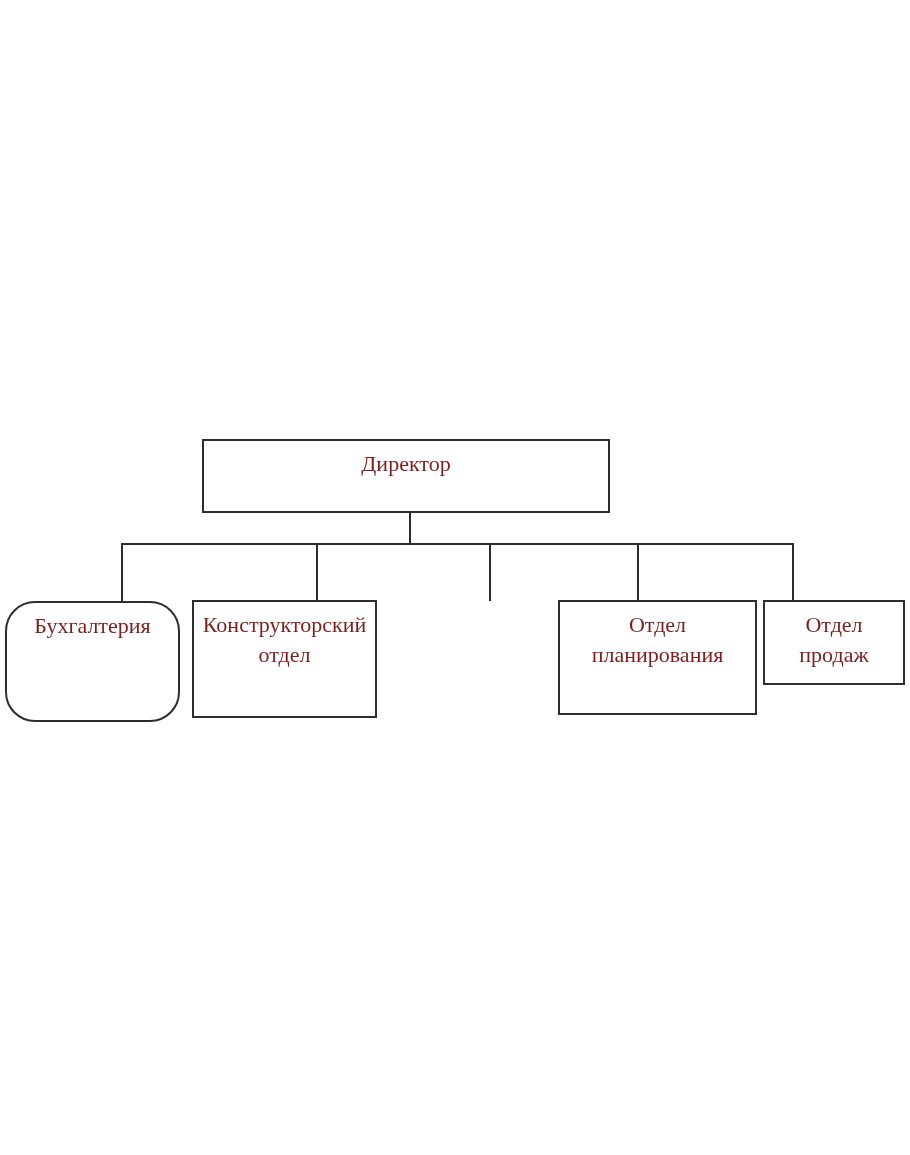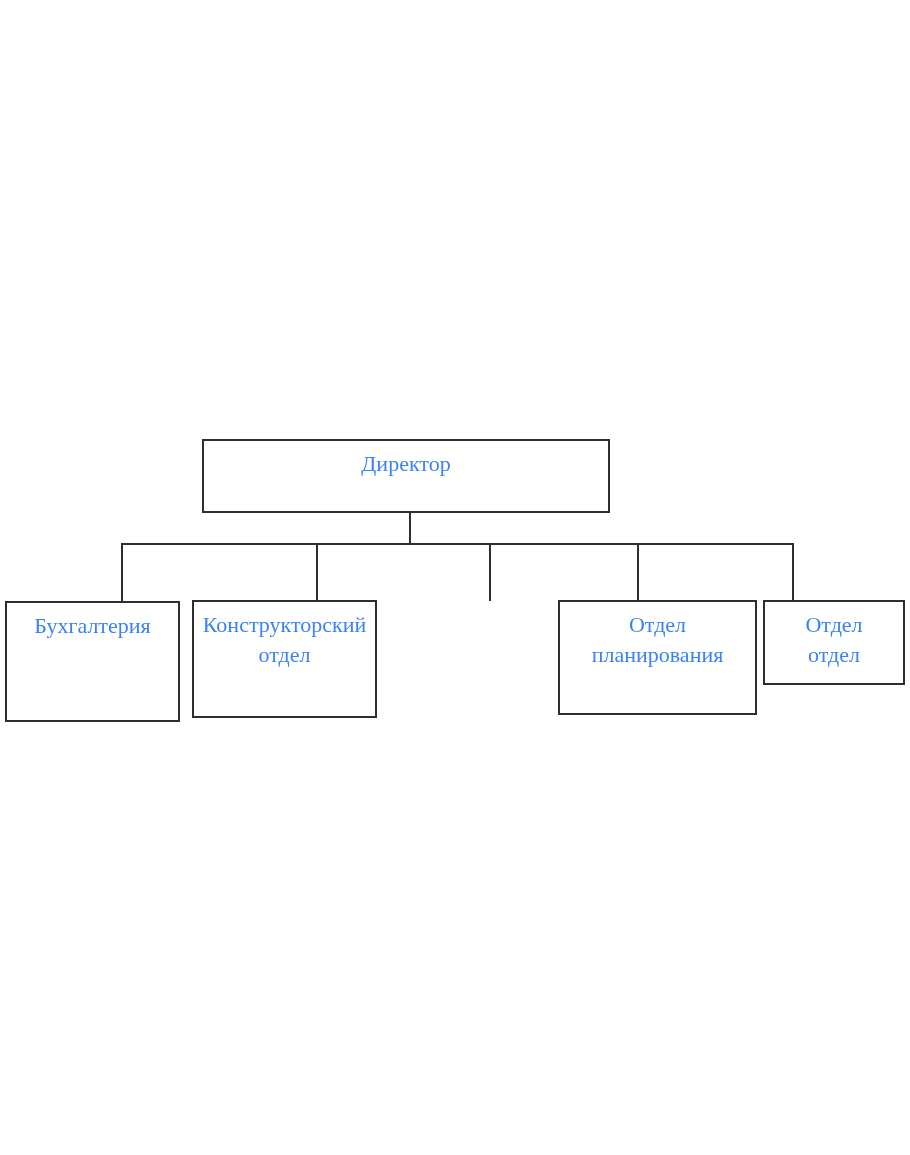--- a/index.html
+++ b/index.html
@@ -7,42 +7,42 @@
     padding: 0;
     background: #ffffff;
   }
   .canvas {
     position: relative;
     width: 910px;
     height: 1155px;
     background: #ffffff;
     overflow: hidden;
     font-family: "Liberation Serif", "DejaVu Serif", serif;
-    color: #3b82f6;
+    color: #7f1d1d;
   }
   .node {
     position: absolute;
     box-sizing: border-box;
     border: 2px solid #2e2e2e;
     background: #ffffff;
     display: flex;
     justify-content: center;
     align-items: flex-start;
     padding-top: 8px;
     font-size: 22px;
     line-height: 30px;
     text-align: center;
   }
   .node span {
     display: inline-block;
     text-align: center;
   }
   
   .n-director { left: 202px; top: 439px; width: 408px; height: 74px; }
-  .n-0 { left: 5px;   top: 601px; width: 175px; height: 121px; }
+  .n-0 { left: 5px;   top: 601px; width: 175px; height: 121px; border-radius: 30px; }
   .n-1 { left: 192px; top: 600px; width: 185px; height: 118px; }
   .n-2 { left: 408px; top: 601px; width: 144px; height: 117px; }
   .n-3 { left: 558px; top: 600px; width: 199px; height: 115px; }
   .n-4 { left: 763px; top: 600px; width: 142px; height: 85px; }
   .n-3 span { max-width: 160px; }
   .n-4 span { max-width: 110px; }
   
   .line {
     position: absolute;
     background: #2e2e2e;
@@ -81,16 +81,16 @@
   <div class="node n-1">
     <span>Конструкторский отдел</span>
   </div>
 
 
   <div class="node n-3">
     <span>Отдел планирования</span>
   </div>
 
   <div class="node n-4">
-    <span>Отдел отдел</span>
+    <span>Отдел продаж</span>
   </div>
 
 </div>
 
 </body></html>

